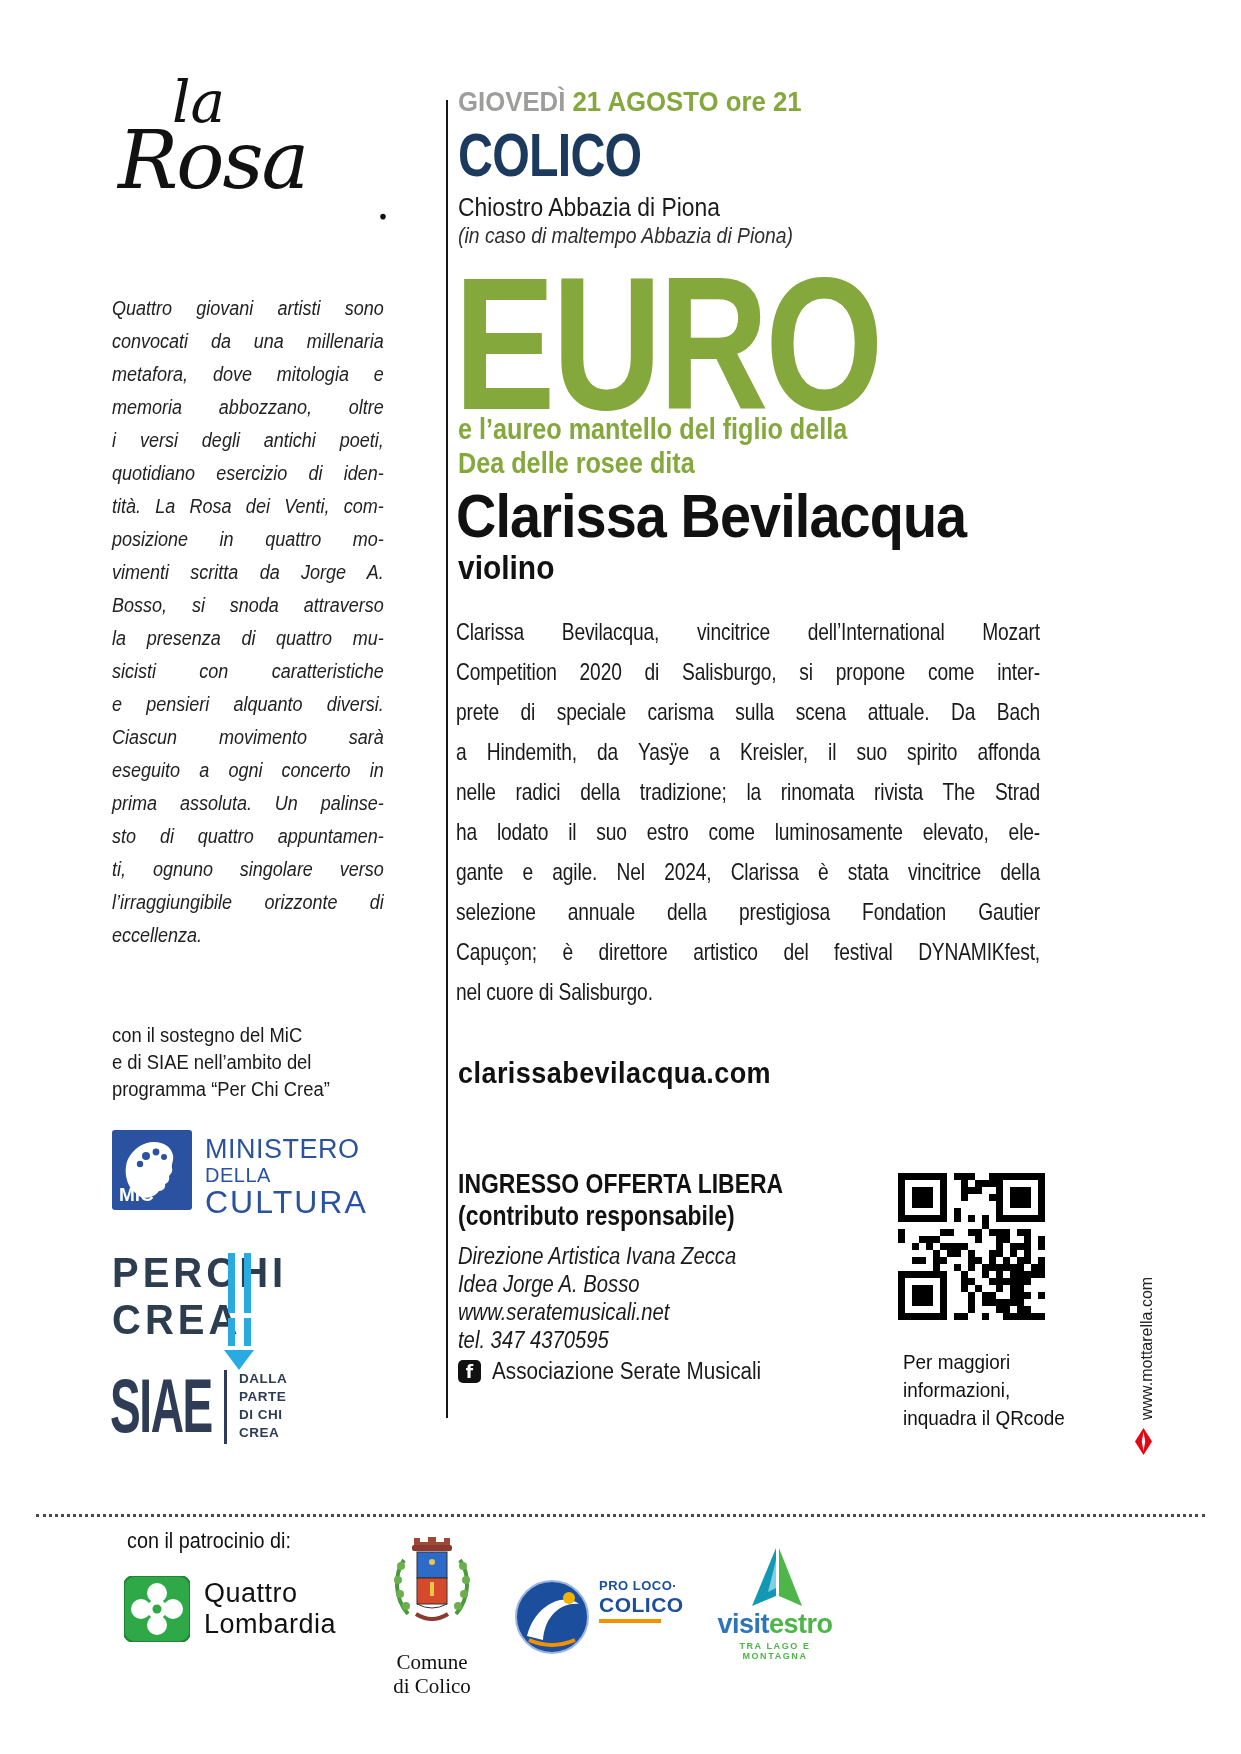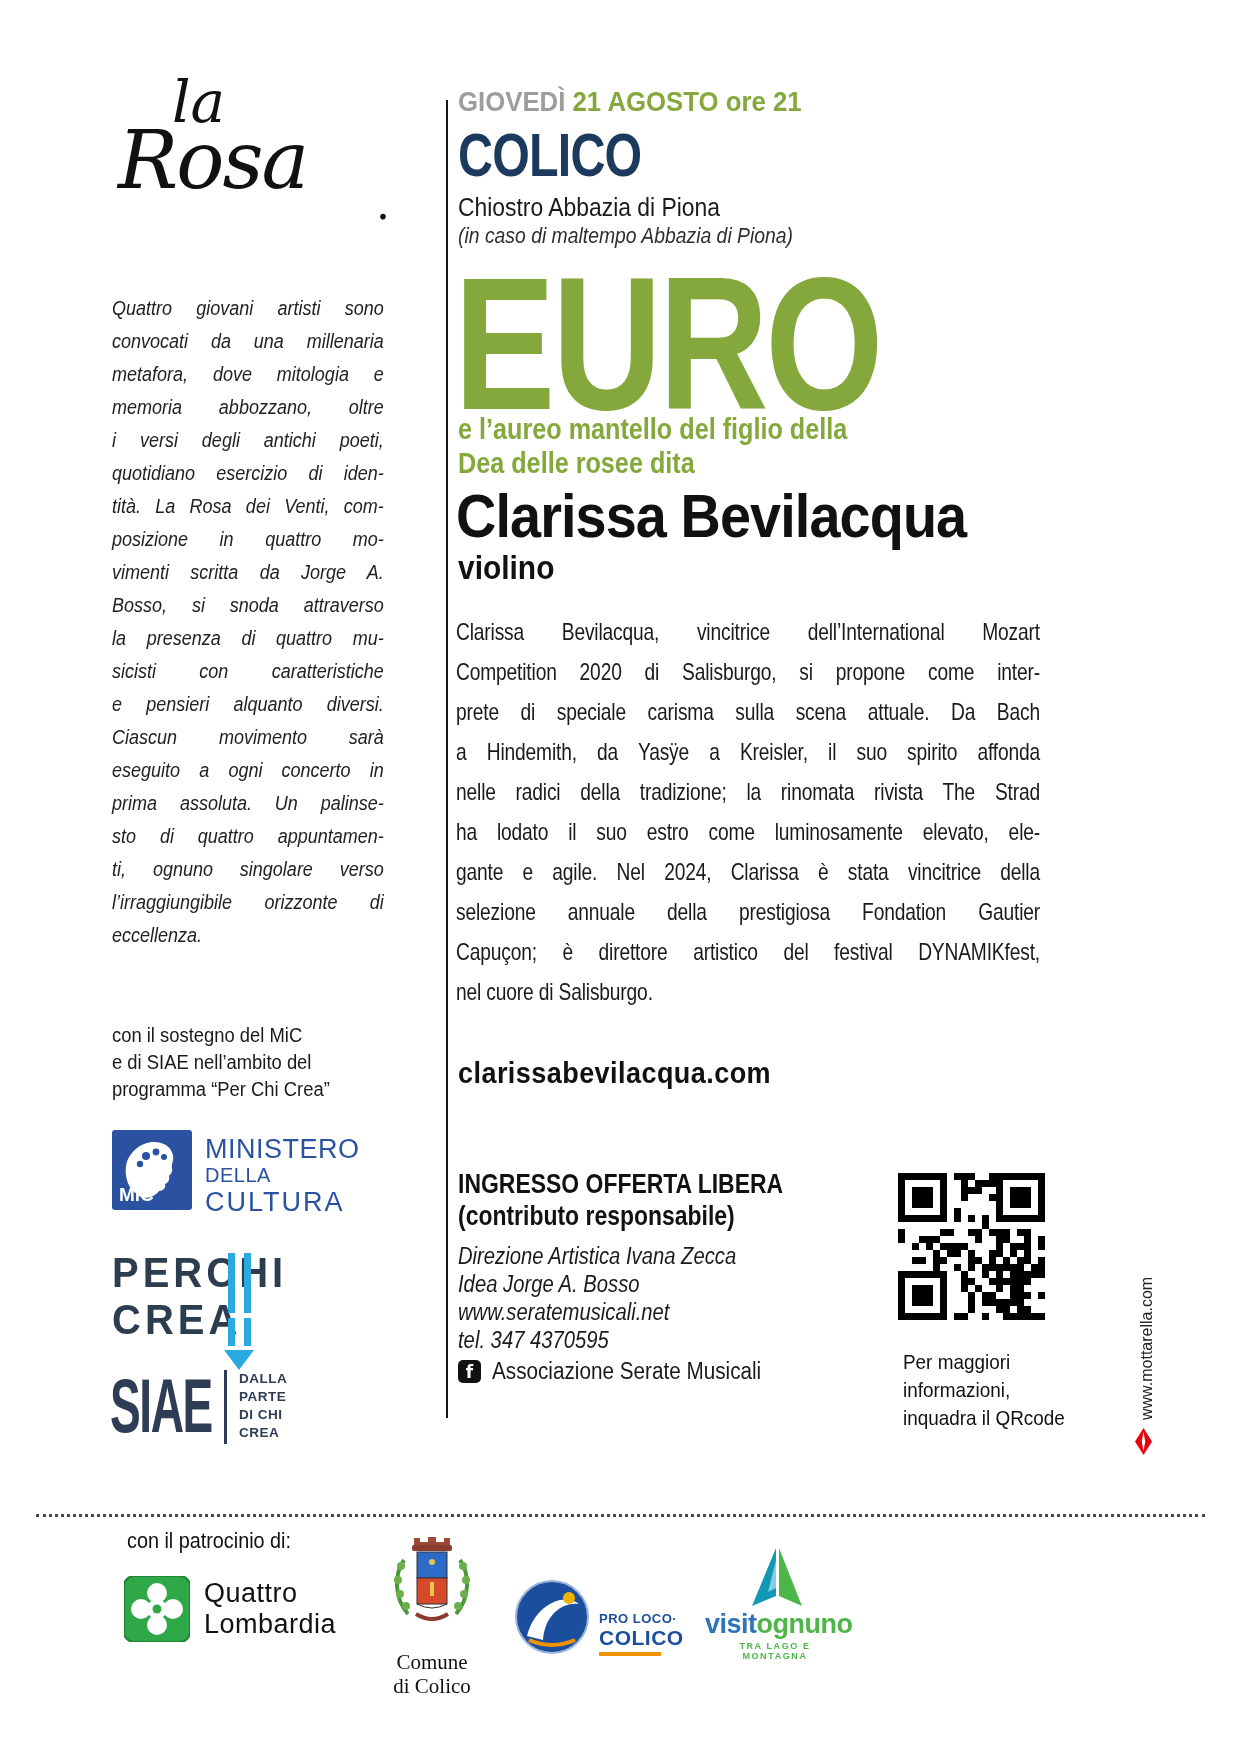--- a/index.html
+++ b/index.html
@@ -26,21 +26,21 @@
   .jline{text-align:justify;text-align-last:justify;}
   .jline:last-child{text-align-last:left;}
   .support{left:112px;top:1022px;font-size:20px;line-height:27px;color:#1a1a1a;}
 
   .mic{left:112px;top:1130px;display:flex;align-items:flex-start;}
   .mic-sq{width:80px;height:80px;background:#2a52a0;border-radius:3px;position:relative;flex:0 0 auto;}
   .mic-abbr{position:absolute;left:7px;bottom:4px;color:#fff;font-size:19px;font-weight:bold;}
   .mic-txt{margin-left:13px;color:#2a52a0;padding-top:6px;}
   .mic-l1{font-size:27px;line-height:27px;letter-spacing:.5px;}
   .mic-l2{font-size:20px;line-height:24px;letter-spacing:.5px;}
-  .mic-l3{font-size:27px;line-height:30px;letter-spacing:2px;}
+  .mic-l3{font-size:32px;line-height:30px;letter-spacing:2px;}
 
   .pcc{left:112px;top:1248px;position:absolute;color:#2d3d50;font-weight:bold;}
   .pcc-l{font-size:40px;line-height:47px;letter-spacing:4px;transform:scaleY(1.05);transform-origin:0 0;}
   .pcc-bar{position:absolute;width:7px;background:#29abe2;}
   .pcc-b1{left:116px;top:5px;height:60px;}
   .pcc-b2{left:132px;top:5px;height:60px;}
   .pcc-b3{left:116px;top:70px;height:28px;}
   .pcc-b4{left:132px;top:70px;height:28px;}
   .pcc-tri{position:absolute;left:112px;top:102px;width:0;height:0;
            border-left:15px solid transparent;border-right:15px solid transparent;border-top:20px solid #29abe2;}
@@ -85,21 +85,21 @@
   .mott{left:1138px;top:1420px;transform:rotate(-90deg);transform-origin:0 0;font-size:16px;color:#222;width:150px;white-space:nowrap;}
   .mott-mark{left:1135px;top:1428px;}
 
   
   .divider{left:36px;top:1514px;width:1169px;border-top:3px dotted #4a4a4a;height:0;}
   .patro{left:127px;top:1528px;font-size:22px;color:#111;}
   .reg{left:124px;top:1576px;display:flex;align-items:center;}
   .reg-txt{margin-left:14px;font-size:27px;line-height:31px;color:#111;letter-spacing:.5px;}
   .comune{left:374px;top:1532px;width:116px;text-align:center;}
   .comune-cap{font-family:"Liberation Serif",serif;font-size:21px;line-height:24px;color:#111;margin-top:2px;}
-  .proloco{left:513px;top:1578px;display:flex;align-items:flex-end;}
+  .proloco{left:513px;top:1578px;display:flex;align-items:flex-start;}
   .pl-txt{margin-left:8px;color:#1c4e9e;}
   .pl-l1{font-size:13px;font-weight:bold;letter-spacing:.5px;}
   .pl-l2{font-size:21px;font-weight:bold;letter-spacing:.5px;}
   .pl-bar{width:62px;height:4px;background:#f39200;margin-top:2px;}
   .visit{left:705px;top:1548px;width:140px;text-align:center;}
   .visit-word{font-size:27px;font-weight:bold;line-height:28px;letter-spacing:-.5px;}
   .visit-v1{color:#2d74b8;} .visit-v2{color:#4cb648;}
   .visit-tag{font-size:9px;letter-spacing:1.6px;color:#4cb648;font-weight:bold;margin-top:3px;}
 </style>
 </head>
@@ -523,18 +523,18 @@
     </div>
   </div>
 
   <div class="abs visit">
     <svg width="66" height="58" viewBox="0 0 66 58">
       <polygon points="34,0 10,58 34,48" fill="#1297b5"></polygon>
       <polygon points="37,0 60,58 37,48" fill="#4cb648"></polygon>
       <polygon points="34,12 26,44 34,40" fill="#7fd0e0"></polygon>
     </svg>
     <div class="visit-word">
-      <span class="visit-v1">visit</span><span class="visit-v2">ognuno</span>
+      <span class="visit-v1">visit</span><span class="visit-v2">estro</span>
     </div>
     <div class="visit-tag">TRA LAGO E MONTAGNA</div>
   </div>
 
 </div>
 
 </body></html>

